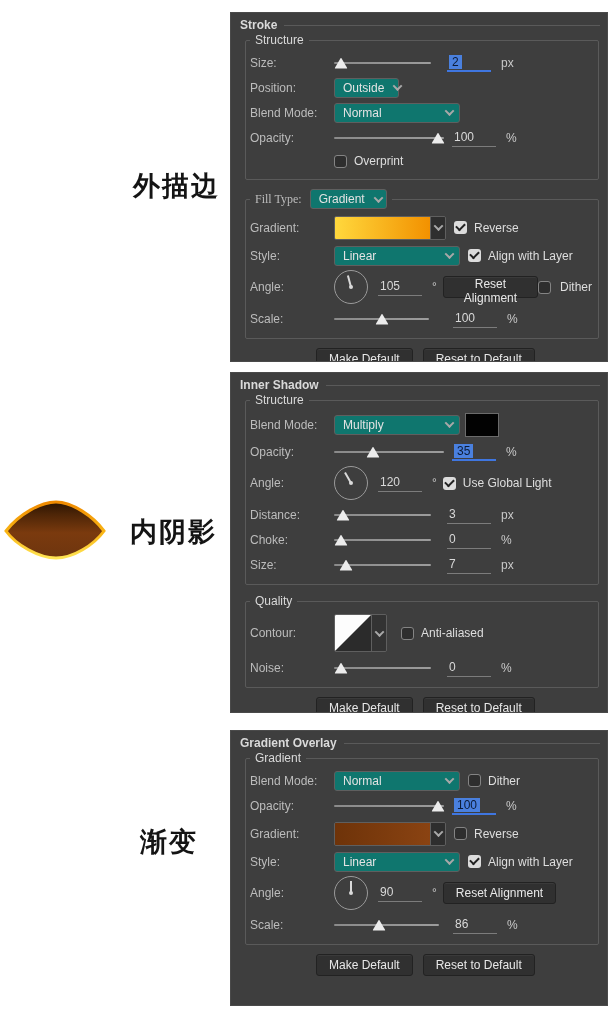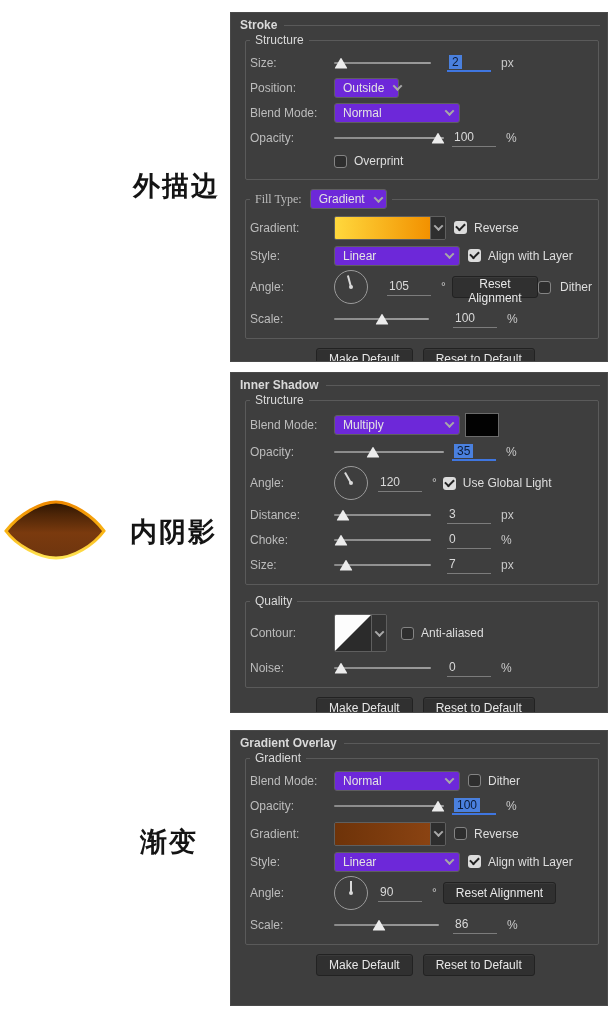--- a/index.html
+++ b/index.html
@@ -31,21 +31,21 @@
 
   
   .slider { position:relative; height:14px; flex:none; }
   .track { position:absolute; left:0; right:0; top:6px; height:2px;
     background:linear-gradient(90deg,#8a8a8a,#9c9c9c); border-radius:1px; }
   .thumb { position:absolute; top:2px; width:13px; height:11px; background:#ececec;
     clip-path:polygon(50% 0,100% 100%,0 100%); transform:translateX(-50%);
     filter:drop-shadow(0 1px 1px rgba(0,0,0,.5)); }
 
   
-  .dropdown { height:20px; background:#6d28d9; border:1px solid #5f5f5f;
+  .dropdown { height:20px; background:#0f766e; border:1px solid #5f5f5f;
     border-radius:3px; display:flex; align-items:center; justify-content:space-between;
     padding:0 6px 0 8px; color:#e3e3e3; box-sizing:border-box; flex:none; }
   .chev { width:5px; height:5px; border-left:2px solid #a8a8a8;
     border-bottom:2px solid #a8a8a8; transform:rotate(-45deg) translate(1px,-1px);
     margin-left:10px; flex:none; }
 
   
   .field { width:40px; border-bottom:1px solid #7c7c7c; margin-left:16px;
     flex:none; padding:1px 2px 2px 2px; }
   .field .v { color:#d9d9d9; }
@@ -210,21 +210,21 @@
       </span>
       <span class="cb on" style="margin-left:8px"></span>
       <span class="cb-label">Align with Layer</span>
     </div>
 
     <div class="row tall">
       <span class="lbl">Angle:</span>
       <span class="dial">
         <span class="needle" style="transform:rotate(-15deg)"></span>
       </span>
-      <span class="field" style="margin-left:19px">
+      <span class="field" style="margin-left:10px">
         <span class="v">105</span>
       </span>
       <span class="unit mr6">°</span>
       <button class="ps-btn">Reset Alignment</button>
       <span class="cb off ml-auto"></span>
       <span class="cb-label">Dither</span>
     </div>
 
     <div class="row">
       <span class="lbl">Scale:</span>

